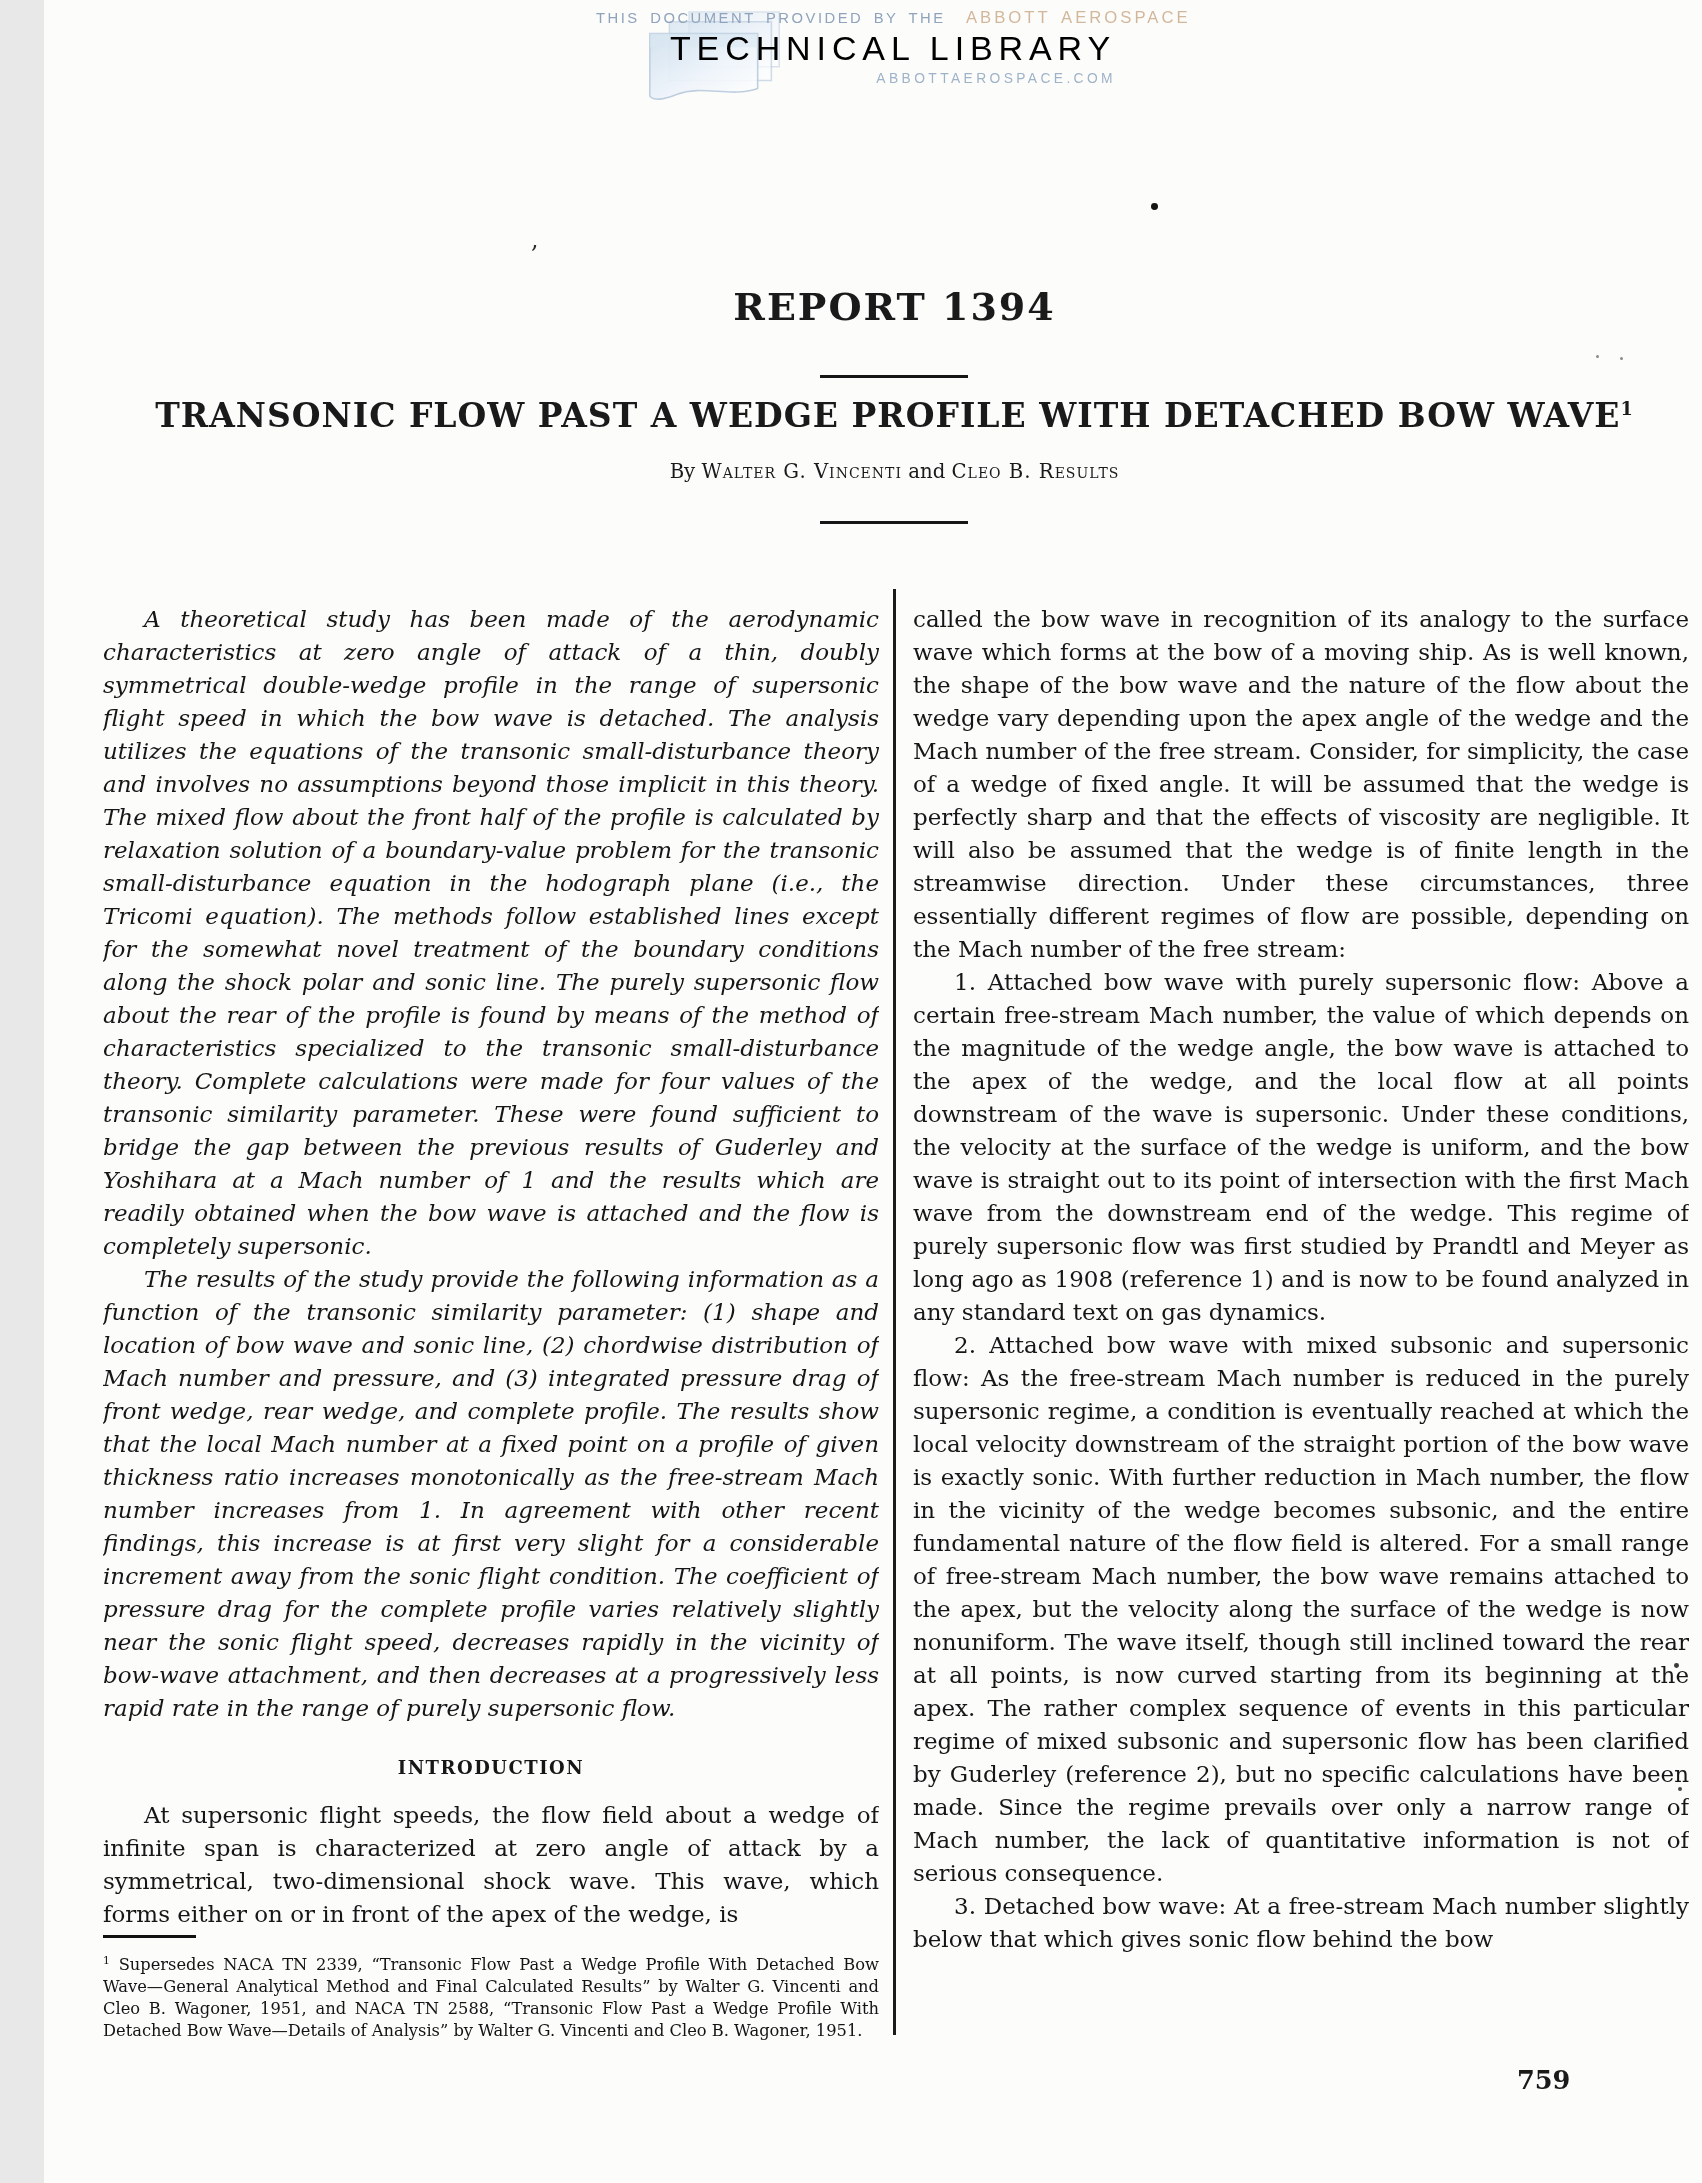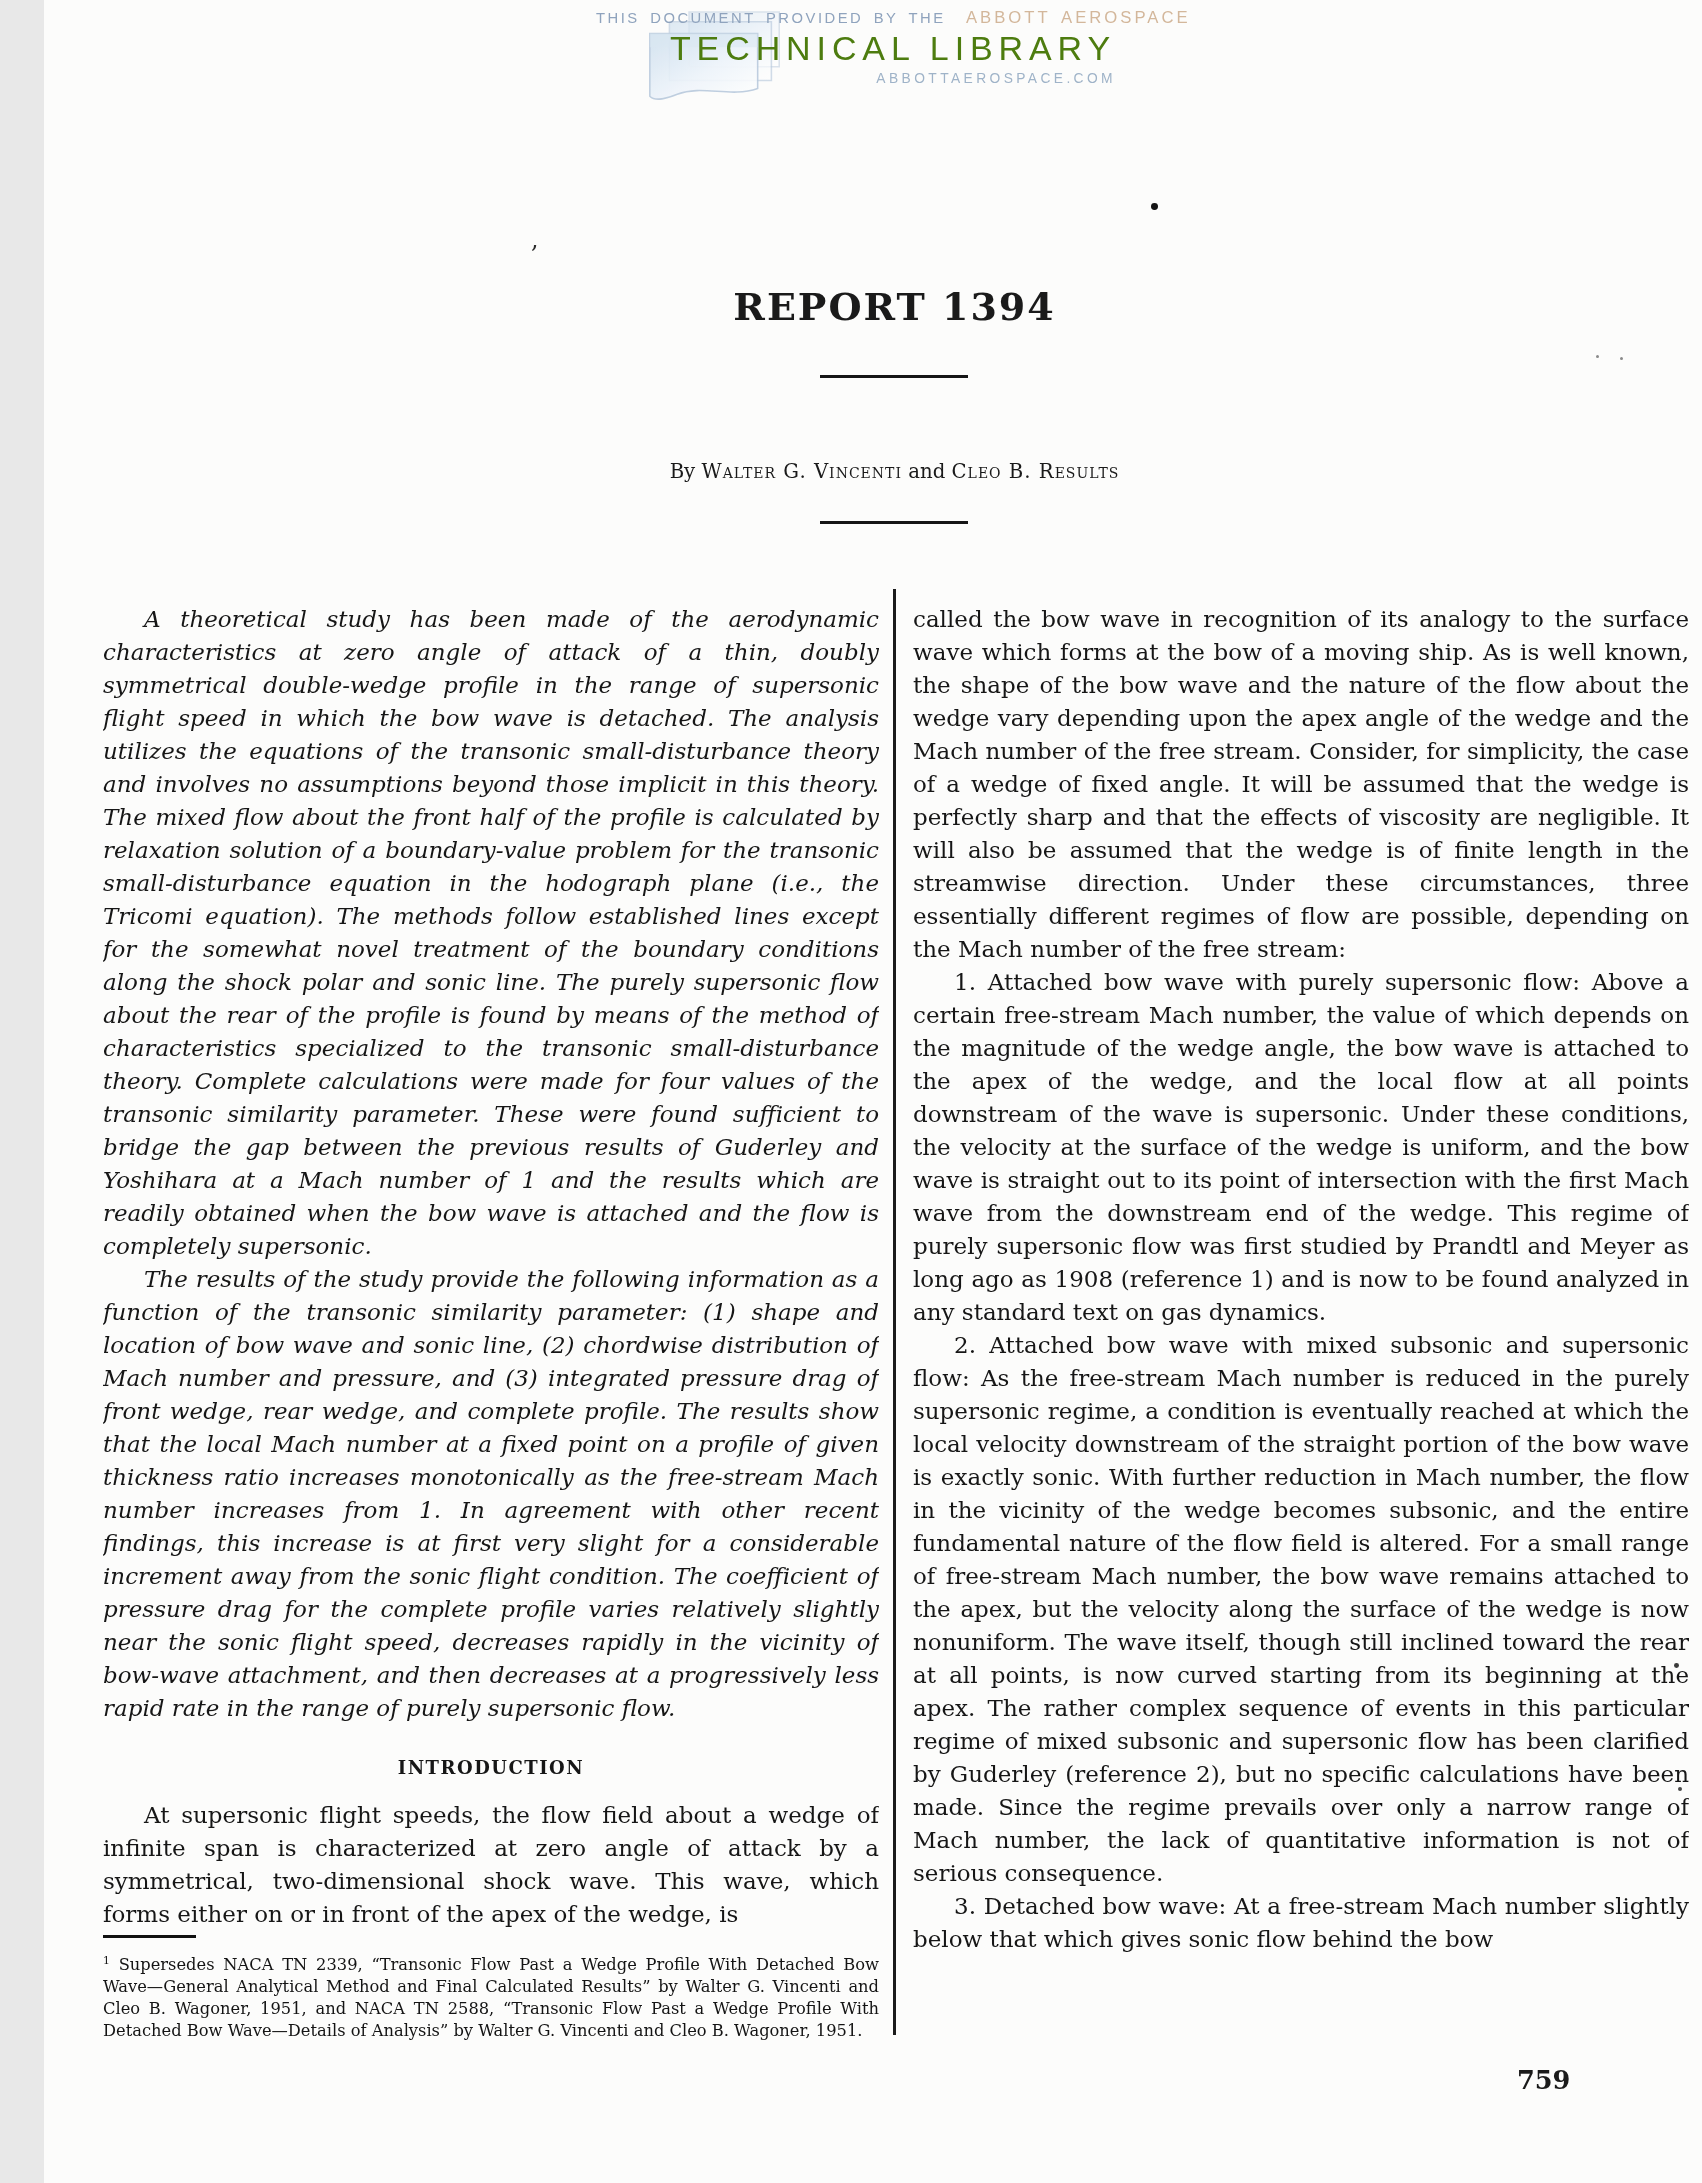--- a/index.html
+++ b/index.html
@@ -9,21 +9,21 @@
     font-family:"DejaVu Serif","Liberation Serif",serif;
     color:#1a1a1a;
     margin-left:44px;
   }
   
   .logo-icon{position:absolute; left:586px; top:7.9px; z-index:0;}
   .logo-text{position:absolute; left:552px; top:7.9px; width:520px; text-align:right; z-index:1;
     font-family:"Liberation Sans","DejaVu Sans",sans-serif;}
   .logo-line1{font-size:14.8px; letter-spacing:2.5px; color:#8fa3bd; word-spacing:3.9px; white-space:nowrap;}
   .logo-line1 .brand{color:#d3b79b; font-size:16.7px; letter-spacing:3px; margin-left:9.9px;}
-  .logo-line2{font-size:34px; letter-spacing:5.9px; color:#4d7c0f; margin-top:1px; white-space:nowrap;}
+  .logo-line2{font-size:34px; letter-spacing:5.9px; color:#000000; margin-top:1px; white-space:nowrap;}
   .logo-line3{font-size:13.8px; letter-spacing:3.4px; color:#9fb3c8; margin-top:3px; white-space:nowrap;}
   
   .report-label{position:absolute; left:55px; width:1591px; top:284px; text-align:center;
     font-size:38px; font-weight:bold; letter-spacing:2px;}
   .rule{position:absolute; height:3px; background:#161616; width:148px; left:776px;}
   .rule-1{top:375px;}
   .rule-2{top:521px;}
   .title{position:absolute; left:55px; width:1591px; top:396px; margin:0; text-align:center;
     font-size:33px; font-weight:bold; letter-spacing:1px; white-space:nowrap;}
   .title sup{font-size:17.7px;}
@@ -84,20 +84,21 @@
     <div class="logo-line1">
       <span>THIS DOCUMENT PROVIDED BY THE</span>
       <span class="brand">ABBOTT AEROSPACE</span>
     </div>
     <div class="logo-line2">TECHNICAL LIBRARY</div>
     <div class="logo-line3">ABBOTTAEROSPACE.COM</div>
   </div>
 
   <div class="report-label">REPORT 1394</div>
   <div class="rule rule-1"></div>
+  <h1 class="title"><span>TRANSONIC FLOW PAST A WEDGE PROFILE WITH DETACHED BOW WAVE</span><sup>1</sup></h1>
   <div class="byline">
     <span>By</span>
     <span class="sc">Walter G. Vincenti</span>
     <span>and</span>
     <span class="sc">Cleo B. Results</span>
   </div>
   <div class="rule rule-2"></div>
 
   <div class="col col-left">
     <p class="it ind">A theoretical study has been made of the aerodynamic characteristics at zero angle of attack of a thin, doubly symmetrical double-wedge profile in the range of supersonic flight speed in which the bow wave is detached. The analysis utilizes the equations of the transonic small-disturbance theory and involves no assumptions beyond those implicit in this theory. The mixed flow about the front half of the profile is calculated by relaxation solution of a boundary-value problem for the transonic small-disturbance equation in the hodograph plane (i.e., the Tricomi equation). The methods follow established lines except for the somewhat novel treatment of the boundary conditions along the shock polar and sonic line. The purely supersonic flow about the rear of the profile is found by means of the method of characteristics specialized to the transonic small-disturbance theory. Complete calculations were made for four values of the transonic similarity parameter. These were found sufficient to bridge the gap between the previous results of Guderley and Yoshihara at a Mach number of 1 and the results which are readily obtained when the bow wave is attached and the flow is completely supersonic.</p>

